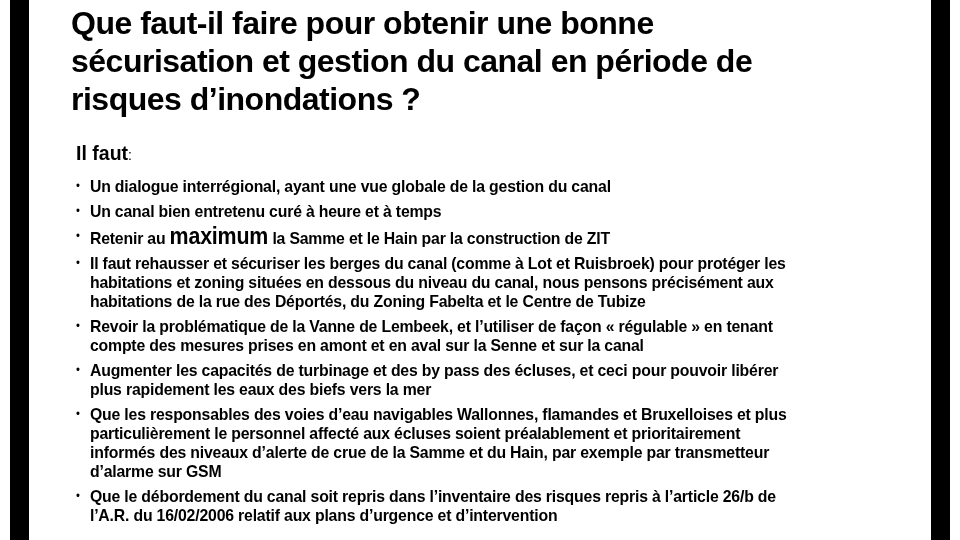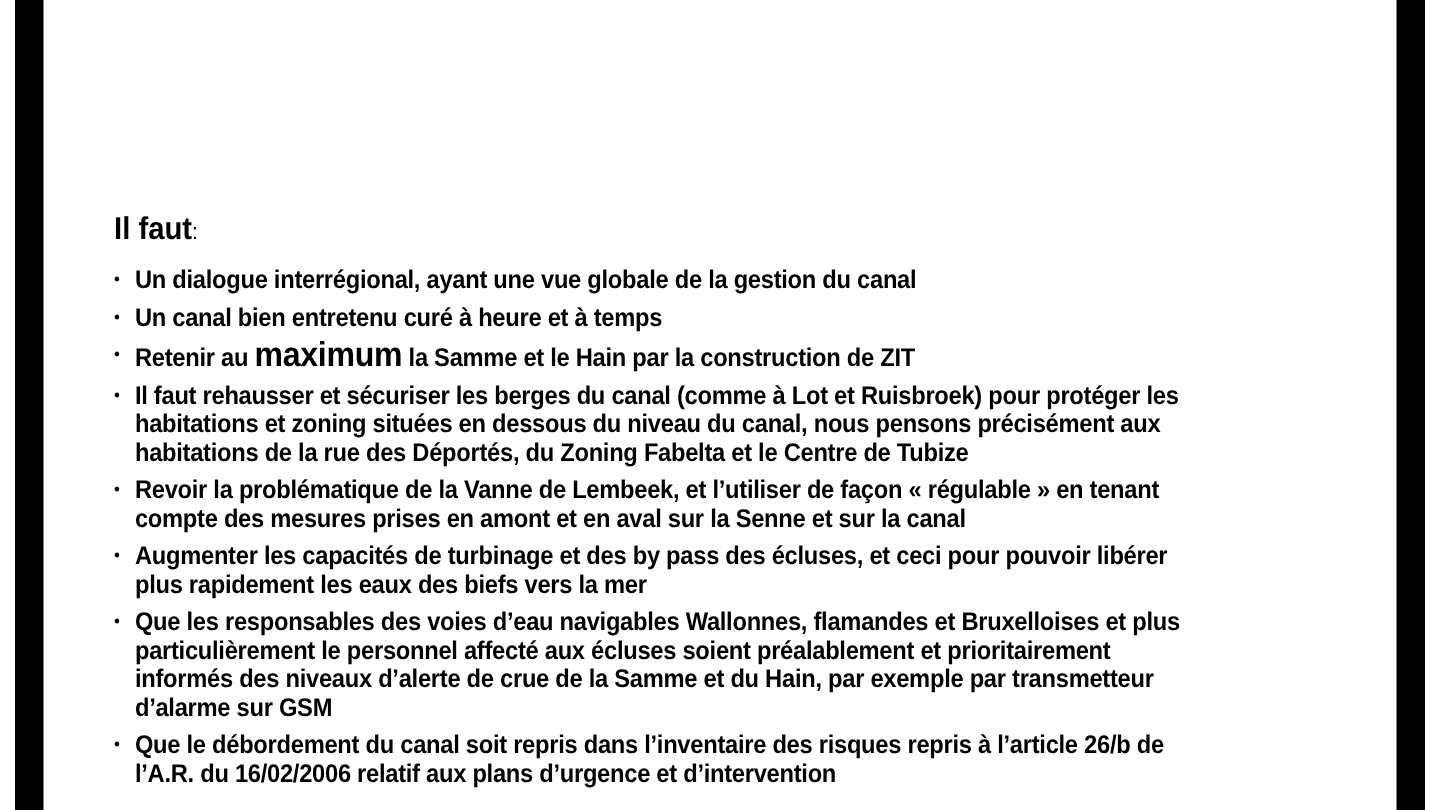--- a/index.html
+++ b/index.html
@@ -87,20 +87,23 @@
   }
 </style>
 </head>
 <body>
 
 <div class="slide">
 
   <div class="edge-bar left"></div>
   <div class="edge-bar right"></div>
 
+  <h1 class="title">Que faut-il faire pour obtenir une bonne
+sécurisation et gestion du canal en période de
+risques d’inondations ?</h1>
 
   <div class="body-block">
     <p class="intro"><span>Il faut</span><span class="colon">:</span></p>
 
     <ul class="bullets">
 
       <li>
         <span class="dot">•</span>
         <span class="btext">Un dialogue interrégional, ayant une vue globale de la gestion du canal</span>
       </li>

